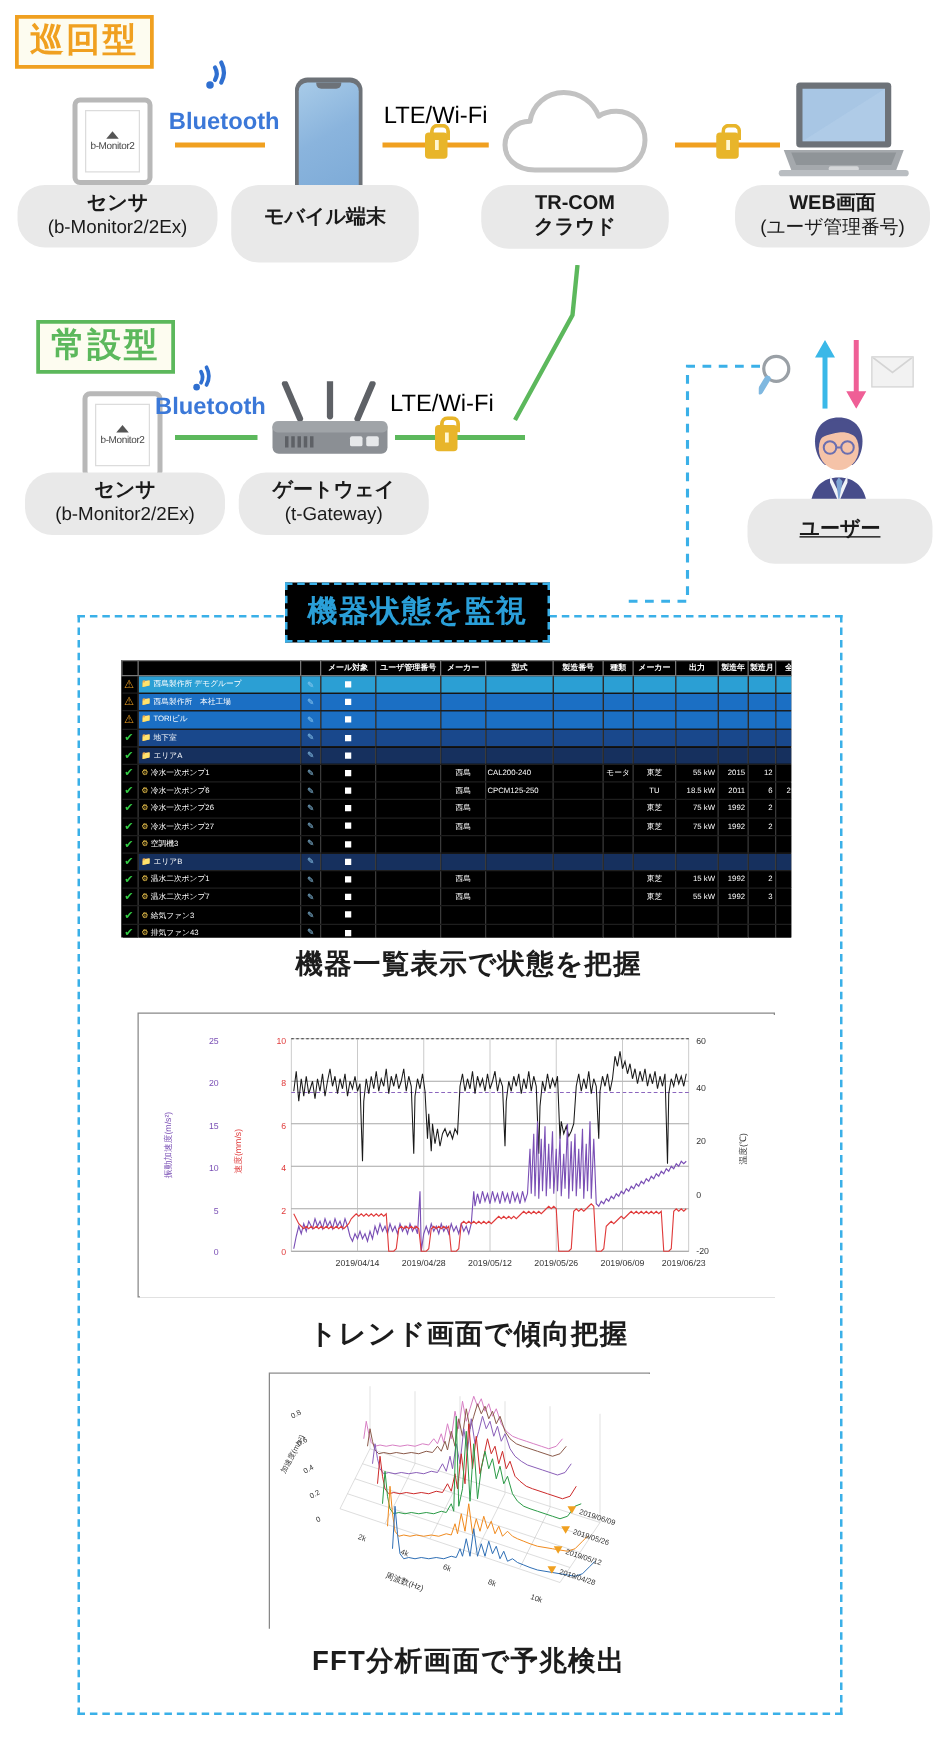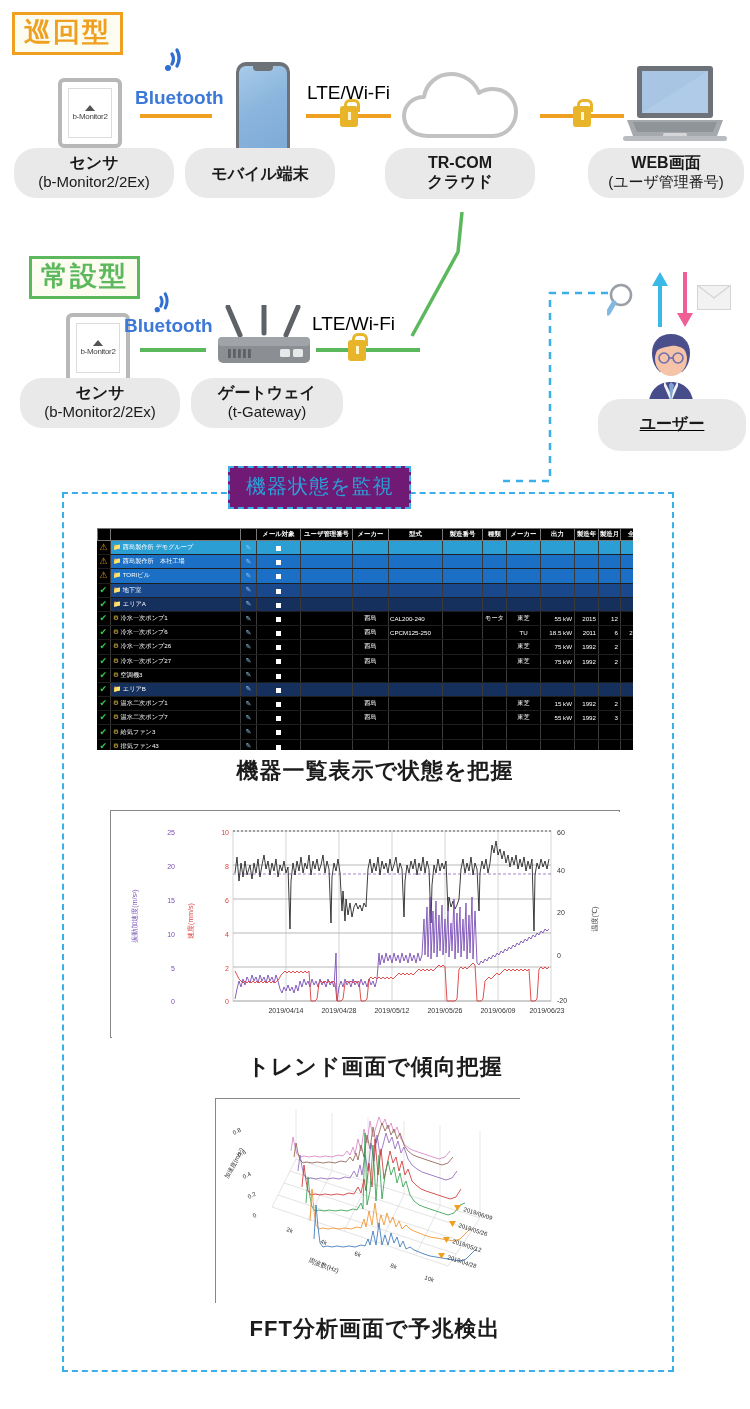--- a/index.html
+++ b/index.html
@@ -160,24 +160,24 @@
   #monitor-area {
     position: absolute;
     left: 62px; top: 492px;
     width: 612px; height: 880px;
     border: 2px dashed #3ab0e8;
   }
   #monitor-title {
     position: absolute;
     left: 228px; top: 466px;
     border: 2px dashed #3ab0e8;
-    background: #701a75;
+    background: #000000;
     padding: 5px 16px 7px 16px;
-    font-size: 20px;
-    font-weight: normal;
+    font-size: 24px;
+    font-weight: bold;
     color: #2a9fd8;
     letter-spacing: 1px;
     z-index: 5;
   }
 
   
   .shot-caption {
     position: absolute;
     width: 100%;
     text-align: center;
@@ -320,21 +320,21 @@
 </div>
 
 <div class="node" style="left:14px; top:148px; width:160px;">
   <div class="node-label">
     <span class="l1">センサ</span>
     <span class="l2">(b-Monitor2/2Ex)</span>
   </div>
 </div>
 
 <div class="node" style="left:185px; top:148px; width:150px;">
-  <div class="node-label" style="padding-top:17px; padding-bottom:14px;">
+  <div class="node-label" style="padding-top:17px; padding-bottom:26px;">
     <span class="l1">モバイル端末</span>
   </div>
 </div>
 
 <div class="node" style="left:385px; top:148px; width:150px;">
   <div class="node-label">
     <span class="l1">TR-COM</span>
     <span class="l1">クラウド</span>
   </div>
 </div>

